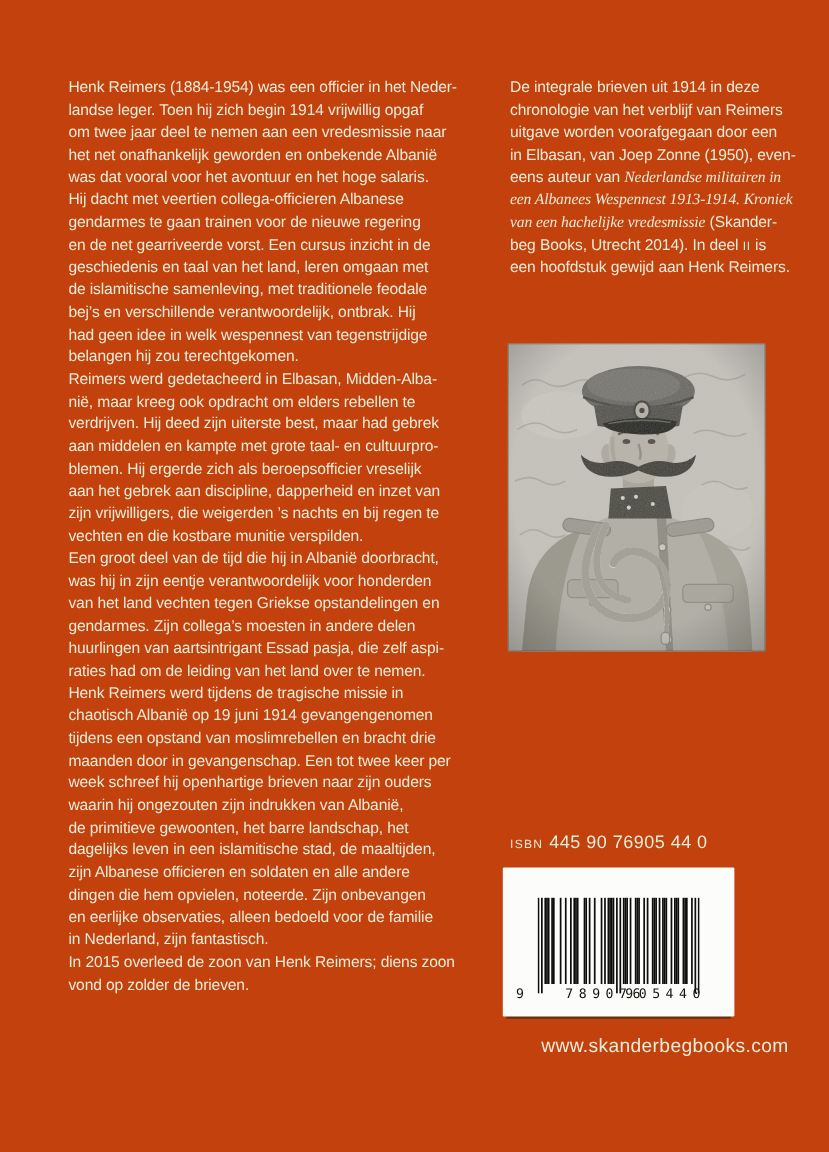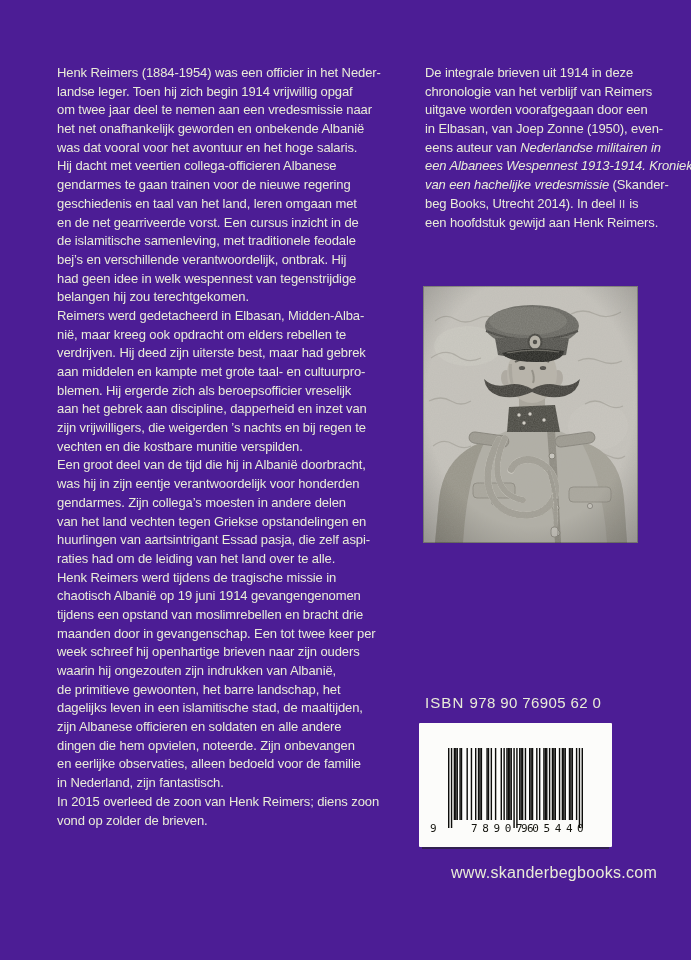--- a/index.html
+++ b/index.html
@@ -1,31 +1,31 @@
 <!DOCTYPE html>
 <html lang="nl"><head>
 <meta charset="utf-8">
 <style>
   html,body{margin:0;padding:0;background:#465842;}
   .cover{
     position:relative;width:691px;height:960px;overflow:hidden;
-    background:#4c1d95;
+    background:#c2410c;
     font-family:"Liberation Sans",sans-serif;
     color:#E9ECD8;
   }
   .textcol{position:absolute;font-size:13px;line-height:18.7px;letter-spacing:-0.1px;}
   .left-col{left:57px;top:64px;width:350px;}
   .right-col{left:425px;top:64px;width:250px;}
   .tline{white-space:nowrap;height:18.7px;}
-  .tline .it{font-style:italic;}
+  .tline .it{font-style:italic;font-family:Liberation Serif, serif;}
   .tline .sc{font-size:0.78em;letter-spacing:0.6px;}
   .photo{position:absolute;left:423px;top:286px;width:215px;height:257px;}
   .photo svg{display:block;width:215px;height:257px;}
   .isbn{position:absolute;left:425px;top:694px;font-size:15px;letter-spacing:0.4px;white-space:nowrap;}
-  .isbn .isbn-label{font-size:15px;letter-spacing:1.1px;margin-right:5px;}
+  .isbn .isbn-label{font-size:10px;letter-spacing:1.1px;margin-right:5px;}
   .barcode-box{
     position:absolute;left:419px;top:723px;width:193px;height:124px;
     background:#fcfcfa;border-radius:1px;
     box-shadow:0 5px 0 -3px rgba(28,36,24,0.55);
   }
   .barcode-bars{position:absolute;left:29px;top:25px;width:135px;height:80px;fill:#0d0d0b;}
   .bc-digits{position:absolute;top:99px;left:0;width:100%;height:16px;
     font-family:"DejaVu Sans Mono",monospace;font-size:11px;color:#15150f;}
   .bc-first{position:absolute;left:11px;}
   .bc-left{position:absolute;left:20px;letter-spacing:4.6px;margin-left:32px;}
@@ -38,40 +38,40 @@
 <div class="cover">
 
   <div class="textcol left-col">
       <div class="tline"><span>Henk Reimers (1884-1954) was een officier in het Neder-</span></div>
       <div class="tline"><span>landse leger. Toen hij zich begin 1914 vrijwillig opgaf</span></div>
       <div class="tline"><span>om twee jaar deel te nemen aan een vredesmissie naar</span></div>
       <div class="tline"><span>het net onafhankelijk geworden en onbekende Albanië</span></div>
       <div class="tline"><span>was dat vooral voor het avontuur en het hoge salaris.</span></div>
       <div class="tline"><span>Hij dacht met veertien collega-officieren Albanese</span></div>
       <div class="tline"><span>gendarmes te gaan trainen voor de nieuwe regering</span></div>
+      <div class="tline"><span>en de net gearriveerde vorst. Een cursus inzicht in de</span></div>
       <div class="tline"><span>geschiedenis en taal van het land, leren omgaan met</span></div>
-      <div class="tline"><span>en de net gearriveerde vorst. Een cursus inzicht in de</span></div>
       <div class="tline"><span>de islamitische samenleving, met traditionele feodale</span></div>
       <div class="tline"><span>bej’s en verschillende verantwoordelijk, ontbrak. Hij</span></div>
       <div class="tline"><span>had geen idee in welk wespennest van tegenstrijdige</span></div>
       <div class="tline"><span>belangen hij zou terechtgekomen.</span></div>
       <div class="tline"><span>Reimers werd gedetacheerd in Elbasan, Midden-Alba-</span></div>
       <div class="tline"><span>nië, maar kreeg ook opdracht om elders rebellen te</span></div>
       <div class="tline"><span>verdrijven. Hij deed zijn uiterste best, maar had gebrek</span></div>
       <div class="tline"><span>aan middelen en kampte met grote taal- en cultuurpro-</span></div>
       <div class="tline"><span>blemen. Hij ergerde zich als beroepsofficier vreselijk</span></div>
       <div class="tline"><span>aan het gebrek aan discipline, dapperheid en inzet van</span></div>
       <div class="tline"><span>zijn vrijwilligers, die weigerden ’s nachts en bij regen te</span></div>
       <div class="tline"><span>vechten en die kostbare munitie verspilden.</span></div>
       <div class="tline"><span>Een groot deel van de tijd die hij in Albanië doorbracht,</span></div>
       <div class="tline"><span>was hij in zijn eentje verantwoordelijk voor honderden</span></div>
+      <div class="tline"><span>van het land vechten tegen Griekse opstandelingen en</span></div>
       <div class="tline"><span>gendarmes. Zijn collega’s moesten in andere delen</span></div>
-      <div class="tline"><span>van het land vechten tegen Griekse opstandelingen en</span></div>
       <div class="tline"><span>huurlingen van aartsintrigant Essad pasja, die zelf aspi-</span></div>
-      <div class="tline"><span>raties had om de leiding van het land over te alle.</span></div>
+      <div class="tline"><span>raties had om de leiding van het land over te nemen.</span></div>
       <div class="tline"><span>Henk Reimers werd tijdens de tragische missie in</span></div>
       <div class="tline"><span>chaotisch Albanië op 19 juni 1914 gevangengenomen</span></div>
       <div class="tline"><span>tijdens een opstand van moslimrebellen en bracht drie</span></div>
       <div class="tline"><span>maanden door in gevangenschap. Een tot twee keer per</span></div>
       <div class="tline"><span>week schreef hij openhartige brieven naar zijn ouders</span></div>
       <div class="tline"><span>waarin hij ongezouten zijn indrukken van Albanië,</span></div>
       <div class="tline"><span>de primitieve gewoonten, het barre landschap, het</span></div>
       <div class="tline"><span>dagelijks leven in een islamitische stad, de maaltijden,</span></div>
       <div class="tline"><span>zijn Albanese officieren en soldaten en alle andere</span></div>
       <div class="tline"><span>dingen die hem opvielen, noteerde. Zijn onbevangen</span></div>
@@ -184,21 +184,21 @@
         <rect x="128" y="241" width="7" height="10" rx="3" fill="#c3c0b8" stroke="#8a877e"></rect>
       </g>
 
       <rect width="215" height="257" filter="url(#grain)"></rect>
       <rect width="215" height="257" fill="url(#vg)"></rect>
       <rect x="0.5" y="0.5" width="214" height="256" fill="none" stroke="rgba(50,55,45,0.35)"></rect>
     </svg>
   </div>
 
   <div class="isbn">
-    <span class="isbn-label">ISBN</span><span>978 90 76905 62 0</span>
+    <span class="isbn-label">ISBN</span><span>445 90 76905 44 0</span>
   </div>
 
   <div class="barcode-box">
     <svg class="barcode-bars" viewBox="0 0 95 40" preserveAspectRatio="none" xmlns="http://www.w3.org/2000/svg">
         <rect x="0" y="0" width="1" height="40"></rect>
         <rect x="2" y="0" width="1" height="40"></rect>
         <rect x="4" y="0" width="1" height="36"></rect>
         <rect x="5" y="0" width="1" height="36"></rect>
         <rect x="6" y="0" width="1" height="36"></rect>
         <rect x="8" y="0" width="1" height="36"></rect>

